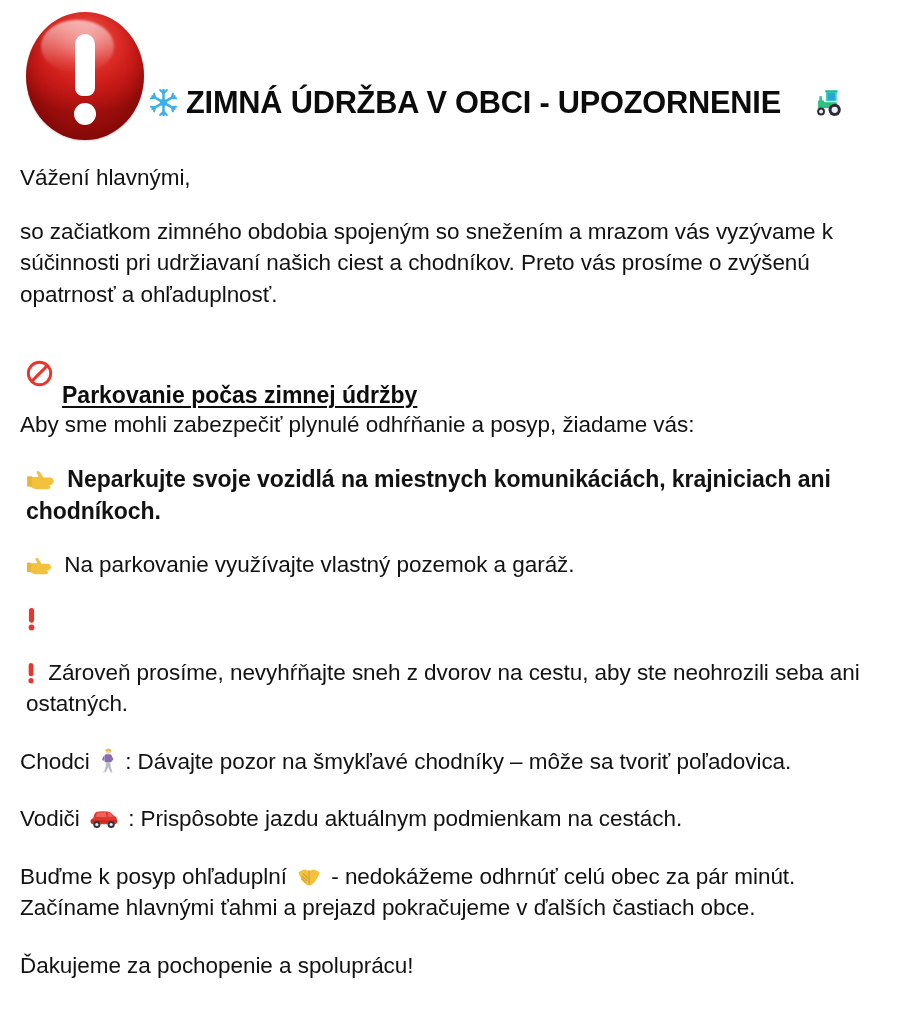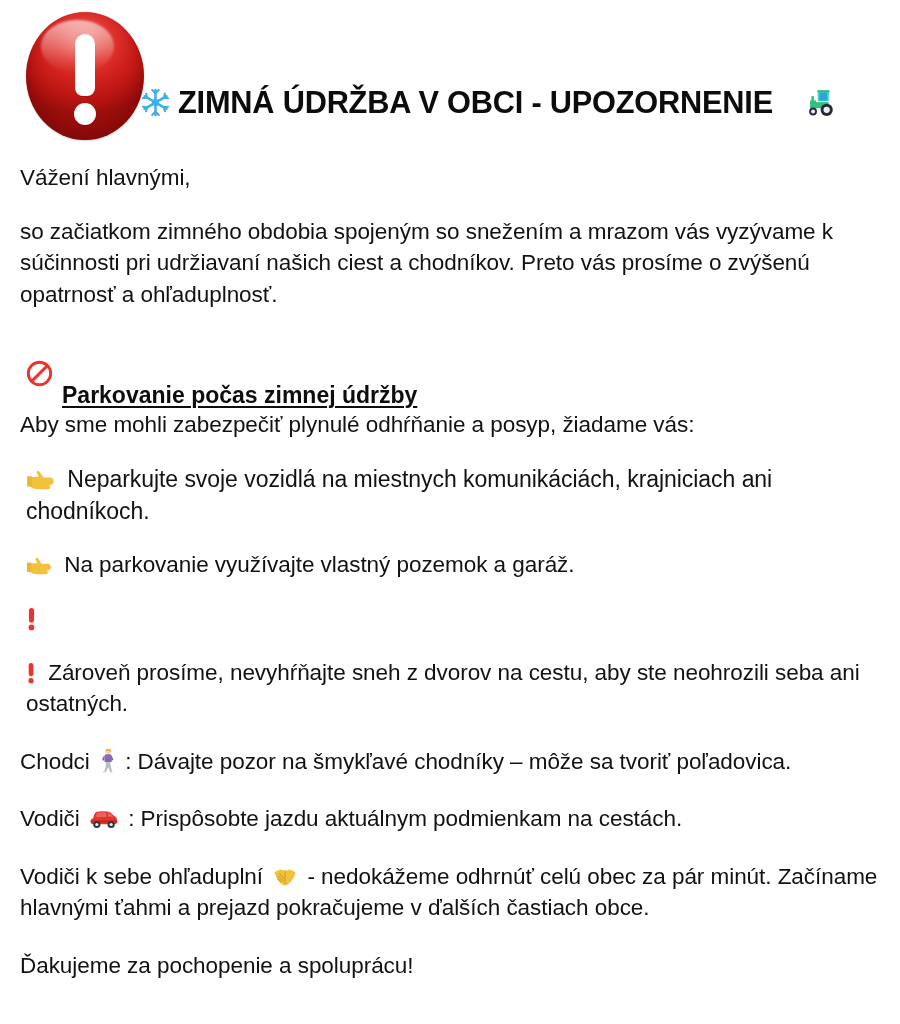--- a/index.html
+++ b/index.html
@@ -74,21 +74,21 @@
     width: 22px;
     height: 22px;
     margin-left: -11px;
     background: #ffffff;
     border-radius: 50%;
     box-shadow: 0 1px 1px rgba(130,0,0,0.25);
   }
 
   .title-row {
     position: absolute;
-    left: 140px;
+    left: 148px;
     top: 84px;
     display: flex;
     align-items: center;
     gap: 7px;
     white-space: nowrap;
   }
   .title-text {
     font-family: "Liberation Sans Narrow", "Liberation Sans", sans-serif;
     font-weight: bold;
     font-size: 32px;
@@ -138,21 +138,21 @@
     margin-top: 44px;
   }
 
   .bulleted {
     padding-left: 6px;
     text-indent: 0;
   }
   .bulleted .ico { margin-right: 6px; }
 
   .strong-line {
-    font-weight: normal;
+    font-weight: bold;
     font-size: 23px;
   }
 
   .emoji-inline { margin: 0 3px; }
 </style>
 </head>
 <body>
 
 <div class="page">
 
@@ -289,21 +289,21 @@
           <circle cx="9.4" cy="19.6" r="1.9" fill="#e9e9ef"></circle>
           <circle cx="26.6" cy="19.6" r="4.3" fill="#35353f"></circle>
           <circle cx="26.6" cy="19.6" r="1.9" fill="#e9e9ef"></circle>
         </svg>
       </span>
       <span>:</span>
       <span>Prispôsobte jazdu aktuálnym podmienkam na cestách.</span>
     </p>
 
     <p class="p-gap-lg">
-      <span>Vodiči k sebe ohľaduplní</span>
+      <span>Buďme k posyp ohľaduplní</span>
       <span class="ico emoji-inline">
         <svg width="26" height="22" viewBox="0 0 30 26" aria-hidden="true">
           <path d="M2.5 7.4 q4.4 -3.1 8.4 -3.3 q2.2 1.5 4.2 1.5 q2.1 0 4.3 -1.5 q4.2 .4 8.2 3.3 q-1.8 7.8 -8.2 13.9 q-1.7 1.6 -4.3 1.6 q-2.5 0 -4.2 -1.6 q-6.3 -6 -8.4 -13.9 z" fill="#f2c23e"></path>
           <g stroke="#d9a32c" stroke-width="1.5" stroke-linecap="round" fill="none">
             <path d="M8.6 9.5 L14 14.4"></path>
             <path d="M7.2 12.3 L12.2 16.8"></path>
             <path d="M6.6 15.4 L10.4 18.9"></path>
             <path d="M15.1 5.9 L15.1 21.2"></path>
           </g>
         </svg>

